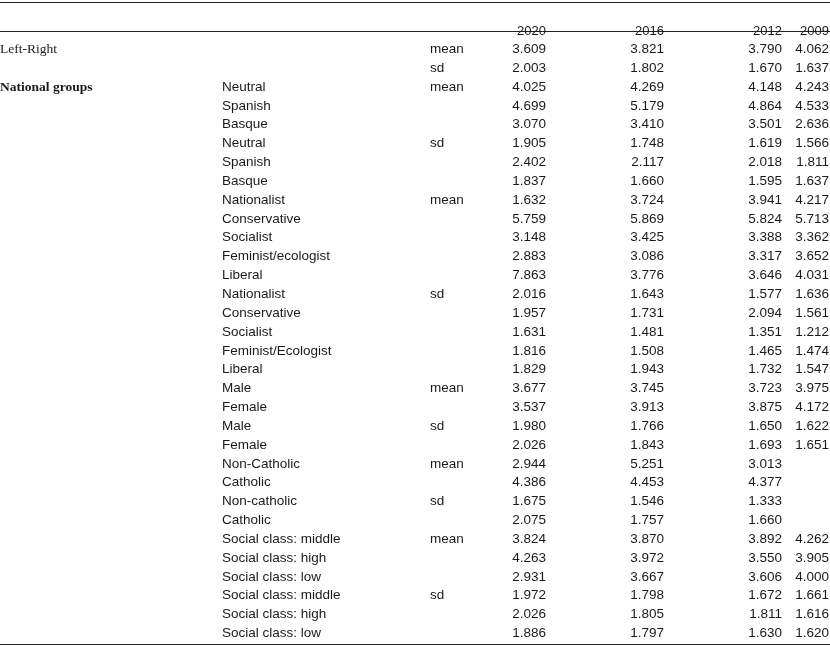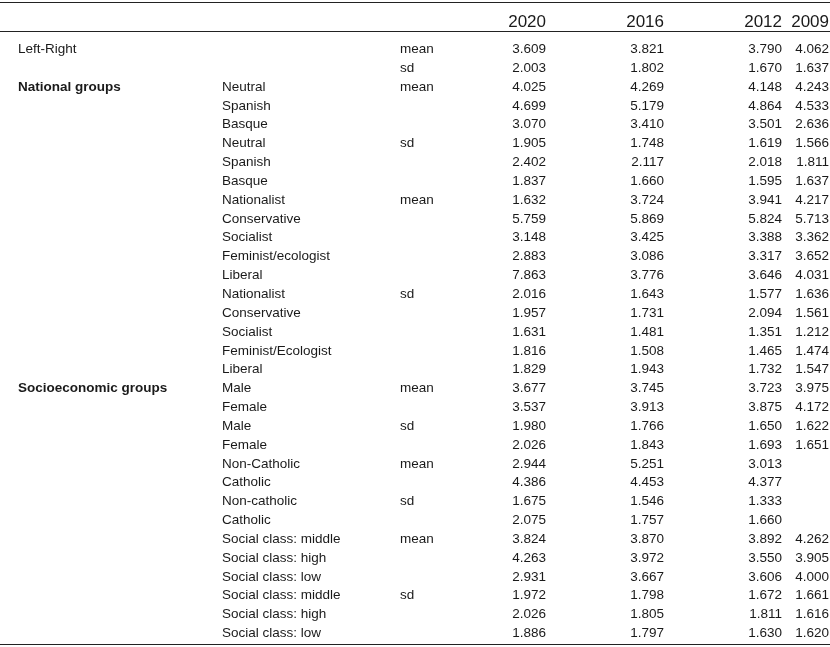--- a/index.html
+++ b/index.html
@@ -1,27 +1,27 @@
 <!DOCTYPE html>
 <html><head>
 <meta charset="utf-8">
 <style>
   html, body { margin: 0; padding: 0; background: #ffffff; }
   body { width: 830px; height: 647px; position: relative; overflow: hidden;
          font-family: "Liberation Sans", "DejaVu Sans", sans-serif; color: #1a1a1a; }
   #tbl { position: absolute; left: 0; top: 2px; width: 830px; }
   .rule-top { height: 0; border-top: 1.5px solid #222; }
   .hdr { position: relative; height: 28px; border-bottom: 1.5px solid #222; }
-  .hdr .y { position: absolute; top: 9px; font-size: 17px; text-align: right; width: 60px; }
+  .hdr .y { position: absolute; top: 20px; font-size: 13px; text-align: right; width: 60px; }
   .body { padding-top: 8px; }
   .row { position: relative; height: 18.85px; font-size: 13.5px; line-height: 18.85px; }
-  .row .c0 { position: absolute; left: 18px; top: 0; white-space: nowrap; }
+  .row .c0 { position: absolute; left: 0; top: 0; white-space: nowrap; font-family: Liberation Serif, serif; }
   .row .c0.bold { font-weight: bold; }
   .row .c1 { position: absolute; left: 222px; top: 0; white-space: nowrap; }
-  .row .c2 { position: absolute; left: 400px; top: 0; }
+  .row .c2 { position: absolute; left: 430px; top: 0; }
   .row .v { position: absolute; top: 0; width: 60px; text-align: right; }
   .x0 { left: 486px; } .x1 { left: 604px; } .x2 { left: 722px; } .x3 { left: 769px; }
   .rule-bot { border-top: 1.5px solid #222; margin-top: 1px; }
 </style>
 </head>
 <body>
 
 <div id="tbl">
   <div class="rule-top"></div>
   <div class="hdr">
@@ -186,21 +186,20 @@
       <div class="row">
         <span class="c0"></span>
         <span class="c1">Liberal</span>
         <span class="c2"></span>
         <span class="v x0">1.829</span>
         <span class="v x1">1.943</span>
         <span class="v x2">1.732</span>
         <span class="v x3">1.547</span>
       </div>
       <div class="row">
-        <span class="c0 bold">Socioeconomic groups</span>
         <span class="c1">Male</span>
         <span class="c2">mean</span>
         <span class="v x0">3.677</span>
         <span class="v x1">3.745</span>
         <span class="v x2">3.723</span>
         <span class="v x3">3.975</span>
       </div>
       <div class="row">
         <span class="c0"></span>
         <span class="c1">Female</span>

